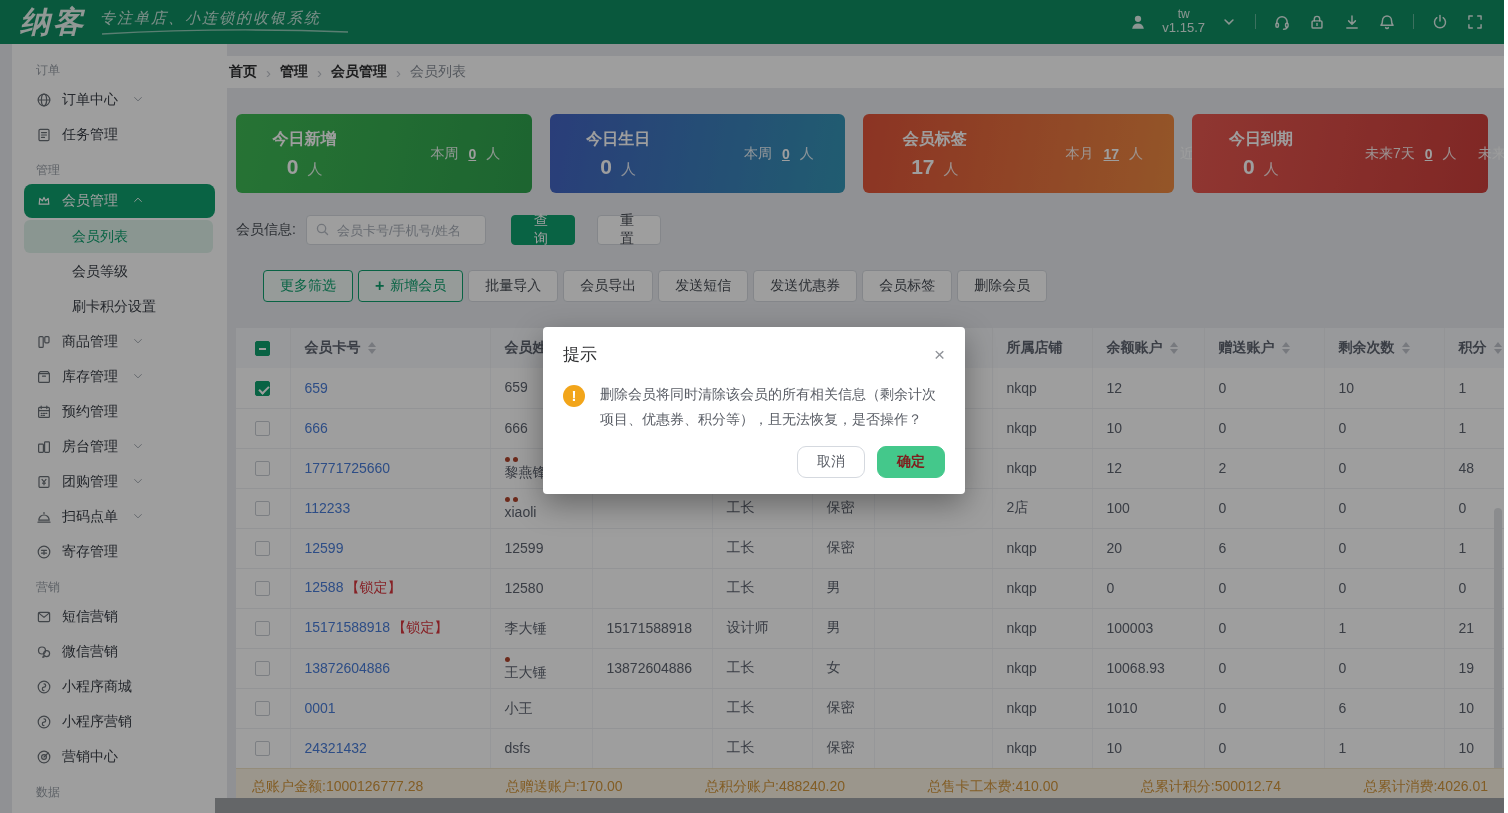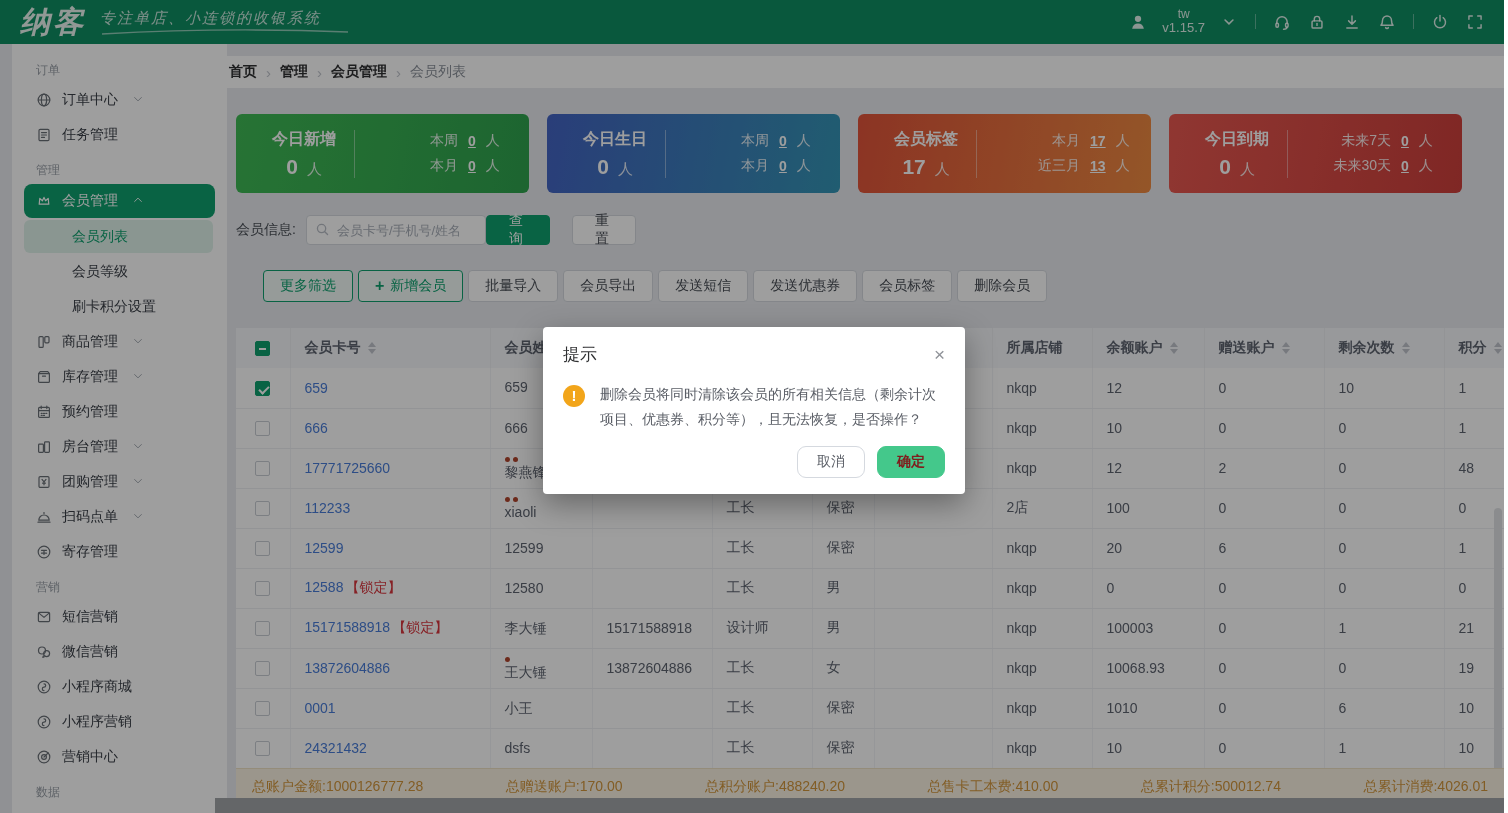--- a/index.html
+++ b/index.html
@@ -43,35 +43,35 @@
 
   
   .cards-row{display:flex;gap:18px;margin:26px 42px 0 21px}
   .stat-card{flex:1;height:79px;border-radius:6px;display:flex;align-items:center;padding:0 18px;color:#fff}
   .sc-left{flex:0 0 39%;display:flex;flex-direction:column;align-items:center;justify-content:center;gap:5px}
   .sc-title{font-size:16px;font-weight:bold}
   .sc-main{font-size:15px}
   .sc-val{font-size:21px;font-weight:bold;cursor:pointer}
   .sc-unit{margin-left:9px;font-size:15px;color:rgba(255,255,255,.85)}
   .sc-div{width:1px;height:48px;background:rgba(255,255,255,.4)}
-  .sc-right{flex:1;display:flex;flex-direction:column;gap:7px;padding-left:12%}
+  .sc-right{flex:1;display:flex;flex-direction:row;gap:7px;padding-left:12%}
   .sc-row{display:flex;align-items:center;gap:10px;font-size:14px}
   .sc-row-label{width:72px;text-align:right;color:rgba(255,255,255,.9)}
   .sc-row-val{font-weight:bold;text-decoration:underline;cursor:pointer}
   .sc-unit2{color:rgba(255,255,255,.85)}
 
   
   .search-row{display:flex;align-items:center;margin:22px 0 0 21px;height:30px}
   .search-label{color:#4A4F57}
   .search-box{position:relative;margin-left:10px}
   .search-box .sic{position:absolute;left:9px;top:7px;color:#B8BDC6}
   .search-box input{width:180px;height:30px;border:1px solid #D5D9DF;border-radius:4px;padding:0 8px 0 30px;font-size:13px;color:#3A3F47;outline:none;background:#fff}
   .search-box input::placeholder{color:#A8AEB8}
   .btn{height:32px;border-radius:4px;border:1px solid #D5D9DF;background:#fff;color:#4A4F57;font-size:14px;padding:0 16px;cursor:pointer;display:inline-flex;align-items:center;font-family:inherit}
-  .btn-primary{background:#0FA16F;color:#fff;border-color:#0FA16F;width:64px;height:30px;justify-content:center;letter-spacing:4px}
+  .btn-primary{background:#0FA16F;color:#fff;border-color:#0FA16F;width:64px;height:30px;justify-content:center;margin-left:25px;letter-spacing:4px}
   .btn-default{width:64px;height:30px;justify-content:center;margin-left:22px;letter-spacing:4px}
 
   
   .toolbar{display:flex;align-items:center;margin:25px 0 0 48px}
   .toolbar .btn{margin-right:5px}
   .btn-ghost-green{border-color:#0FA16F;color:#0FA16F;background:#F3FBF7}
   .plus{margin-right:6px;font-size:16px;font-weight:bold}
 
   
   .table-panel{position:relative;margin:26px 0 0 21px;width:calc(100% - 21px);height:470px;background:#fff;overflow:hidden}

